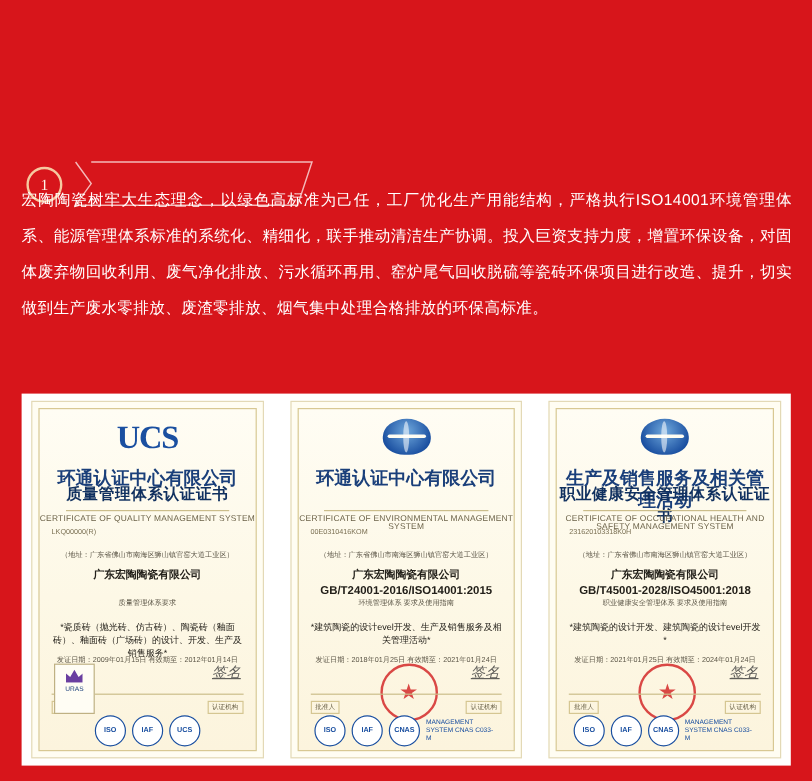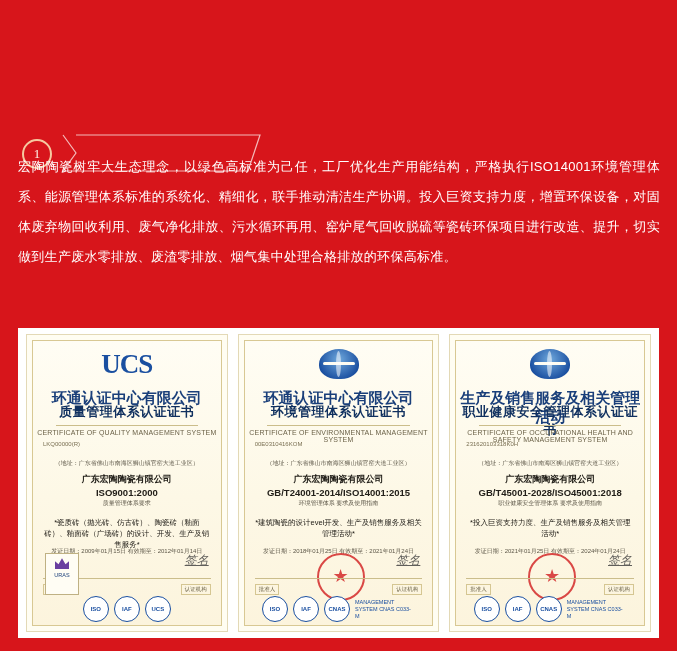--- a/index.html
+++ b/index.html
@@ -92,21 +92,21 @@
     padding: 0;
     box-sizing: border-box;
   }
   .certs-row {
     position: absolute;
     left: 8px;
     top: 6px;
     width: 625px;
     height: 298px;
     display: flex;
-    gap: 10px;
+    gap: 22px;
   }
   .cert {
     position: relative;
     flex: 1 1 0;
     background: #fffdf2;
     border: 1px solid #e3d9b6;
     box-sizing: border-box;
     overflow: hidden;
   }
   .cert-inner {
@@ -406,21 +406,20 @@
           <div class="cert-top-logo">
             <span class="ucs-text">UCS</span>
           </div>
           <div class="cert-org">环通认证中心有限公司</div>
           <div class="cert-title">质量管理体系认证证书</div>
           <div class="cert-divider"></div>
           <div class="cert-sub">CERTIFICATE OF QUALITY MANAGEMENT SYSTEM</div>
           <div class="cert-field" style="top:100px;">LKQ00000(R)</div>
           <div class="cert-company">广东宏陶陶瓷有限公司</div>
           <div class="cert-address">（地址：广东省佛山市南海区狮山镇官窑大道工业区）</div>
-          <div class="cert-std">ISO9001:2000</div>
           <div class="cert-std-sub">质量管理体系要求</div>
           <div class="cert-scope">*瓷质砖（抛光砖、仿古砖）、陶瓷砖（釉面砖）、釉面砖（广场砖）的设计、开发、生产及销售服务*</div>
           <div class="cert-dates">发证日期：2009年01月15日    有效期至：2012年01月14日</div>
           <div class="cert-sign">签名</div>
           <div class="cert-footline"></div>
           <div class="cert-footer-boxes">
             <span>批准人</span>
             <span>认证机构</span>
           </div>
           <div class="uras">
@@ -434,27 +433,26 @@
           </div>
         </div>
       </div>
 
       <div class="cert">
         <div class="cert-inner">
           <div class="cert-top-logo">
             <span class="globe"></span>
           </div>
           <div class="cert-org">环通认证中心有限公司</div>
-          <div class="cert-title">环境管理体系认证证书</div>
           <div class="cert-divider"></div>
           <div class="cert-sub">CERTIFICATE OF ENVIRONMENTAL MANAGEMENT SYSTEM</div>
           <div class="cert-field" style="top:100px;">00E0310416KOM</div>
           <div class="cert-company">广东宏陶陶瓷有限公司</div>
           <div class="cert-address">（地址：广东省佛山市南海区狮山镇官窑大道工业区）</div>
-          <div class="cert-std">GB/T24001-2014/ISO14001:2015</div>
+          <div class="cert-std">GB/T24001-2016/ISO14001:2015</div>
           <div class="cert-std-sub">环境管理体系 要求及使用指南</div>
           <div class="cert-scope">*建筑陶瓷的设计evel开发、生产及销售服务及相关管理活动*</div>
           <div class="cert-dates">发证日期：2018年01月25日    有效期至：2021年01月24日</div>
           <div class="cert-stamp">
               <span class="star">★</span>
             </div>
           <div class="cert-sign">签名</div>
           <div class="cert-footline"></div>
           <div class="cert-footer-boxes">
             <span>批准人</span>
@@ -477,21 +475,21 @@
           </div>
           <div class="cert-org">生产及销售服务及相关管理活动</div>
           <div class="cert-title">职业健康安全管理体系认证证书</div>
           <div class="cert-divider"></div>
           <div class="cert-sub">CERTIFICATE OF OCCUPATIONAL HEALTH AND SAFETY MANAGEMENT SYSTEM</div>
           <div class="cert-field" style="top:100px;">231620103318K0H</div>
           <div class="cert-company">广东宏陶陶瓷有限公司</div>
           <div class="cert-address">（地址：广东省佛山市南海区狮山镇官窑大道工业区）</div>
           <div class="cert-std">GB/T45001-2028/ISO45001:2018</div>
           <div class="cert-std-sub">职业健康安全管理体系 要求及使用指南</div>
-          <div class="cert-scope">*投入巨资支持力度、生产及销售服务及相关管理活动*</div>
+          <div class="cert-scope">*建筑陶瓷的设计开发、建筑陶瓷的设计evel开发*</div>
           <div class="cert-dates">发证日期：2021年01月25日    有效期至：2024年01月24日</div>
           <div class="cert-stamp">
               <span class="star">★</span>
             </div>
           <div class="cert-sign">签名</div>
           <div class="cert-footline"></div>
           <div class="cert-footer-boxes">
             <span>批准人</span>
             <span>认证机构</span>
           </div>

